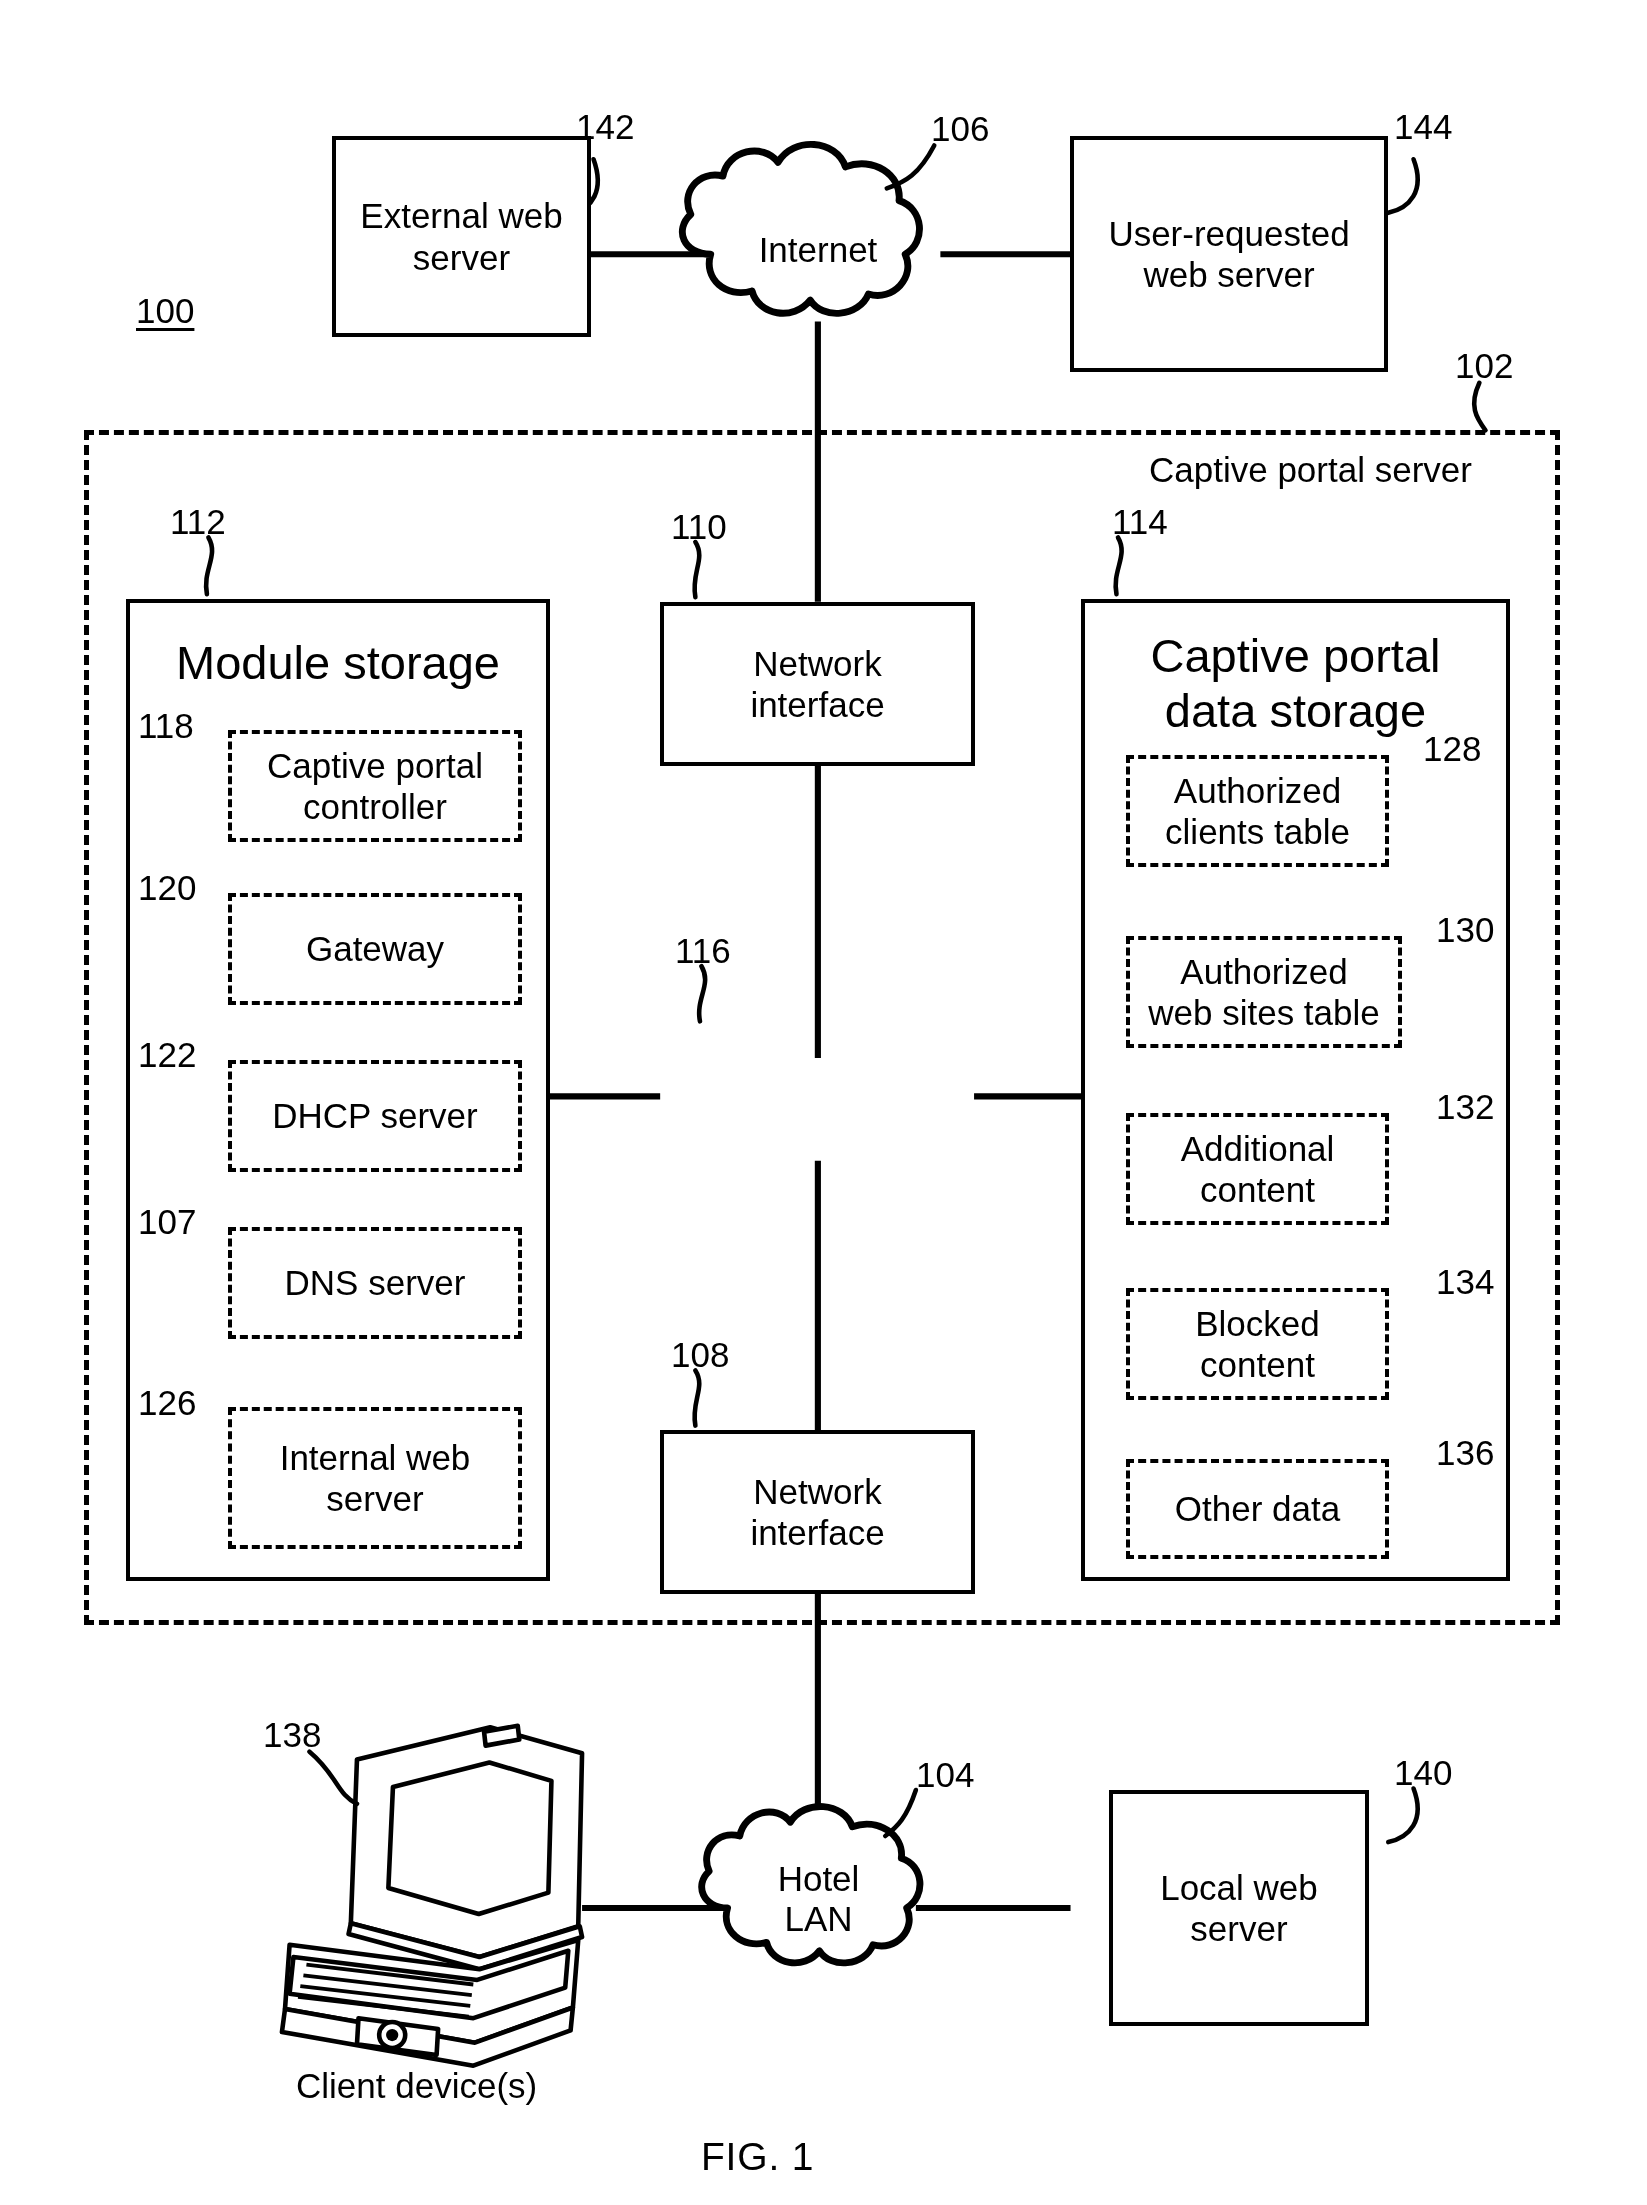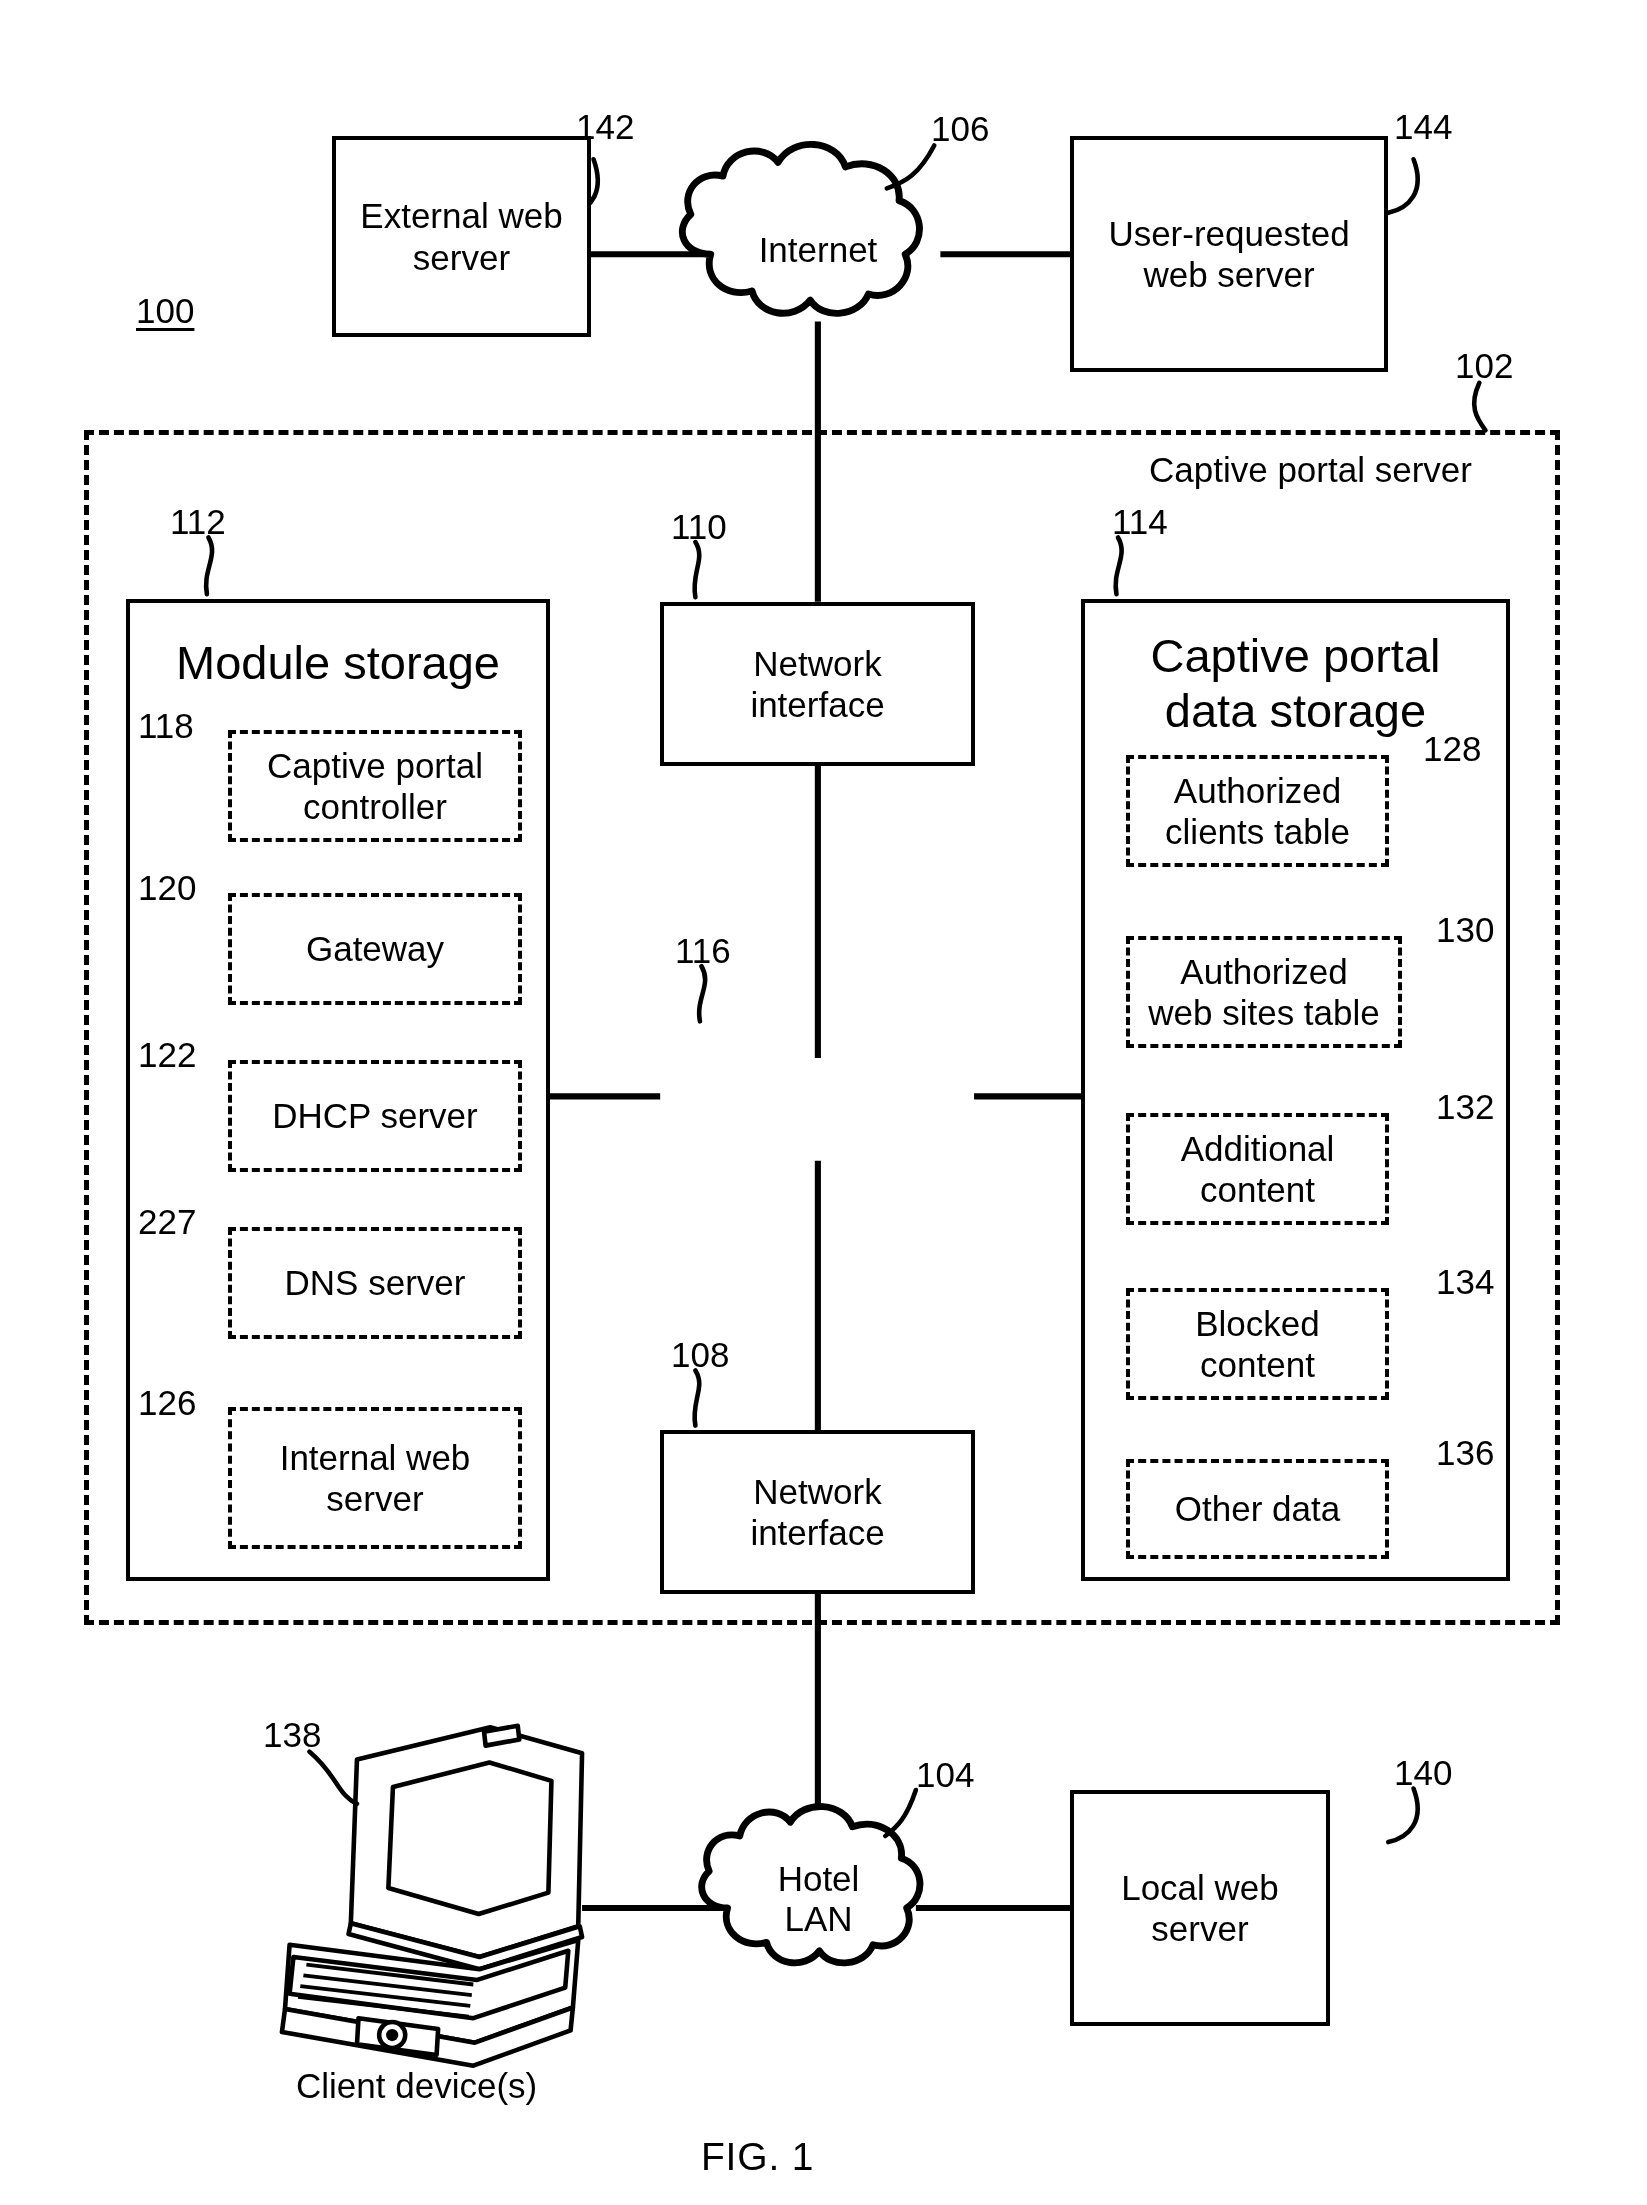--- a/index.html
+++ b/index.html
@@ -203,21 +203,21 @@
   <div class="reflbl" style="left:138px;top:868px;">120</div>
 
   <div class="dbox" style="left:228px;top:1060px;width:294px;height:112px;">
     <span class="blk">DHCP server</span>
   </div>
   <div class="reflbl" style="left:138px;top:1035px;">122</div>
 
   <div class="dbox" style="left:228px;top:1227px;width:294px;height:112px;">
     <span class="blk">DNS server</span>
   </div>
-  <div class="reflbl" style="left:138px;top:1202px;">227</div>
+  <div class="reflbl" style="left:138px;top:1202px;">107</div>
 
   <div class="dbox" style="left:228px;top:1407px;width:294px;height:142px;">
     <span class="blk">Internal web
 server</span>
   </div>
   <div class="reflbl" style="left:138px;top:1383px;">126</div>
 
   <div class="box" style="left:660px;top:602px;width:315px;height:164px;">
     <span class="blk">Network
 interface</span>
@@ -267,21 +267,21 @@
   </div>
   <div class="reflbl" style="left:1436px;top:1433px;">136</div>
 
   <div class="reflbl" style="left:263px;top:1715px;">138</div>
   <div class="clientcap" style="left:296px;top:2066px;">Client device(s)</div>
 
   <div class="cloudtxt" style="left:729px;top:1859px;width:179px;">Hotel
 LAN</div>
   <div class="reflbl" style="left:916px;top:1755px;">104</div>
 
-  <div class="box" style="left:1070px;top:1790px;width:260px;height:236px;">
+  <div class="box" style="left:1109px;top:1790px;width:260px;height:236px;">
     <span class="blk">Local web
 server</span>
   </div>
   <div class="reflbl" style="left:1394px;top:1753px;">140</div>
 
   <div class="fig" style="left:701px;top:2135px;">FIG. 1</div>
 
 </div>
 
 

